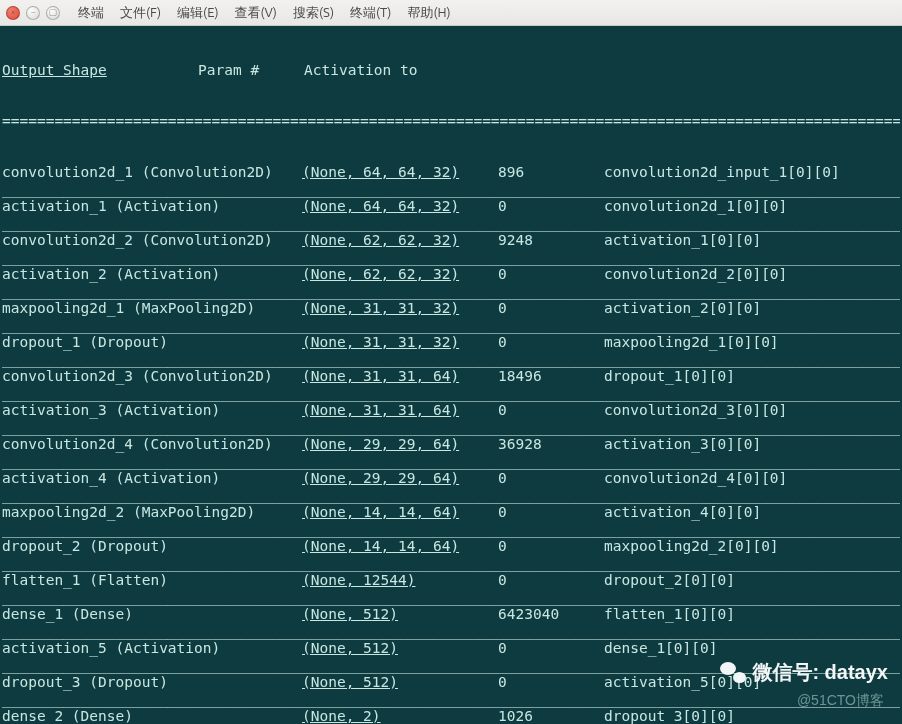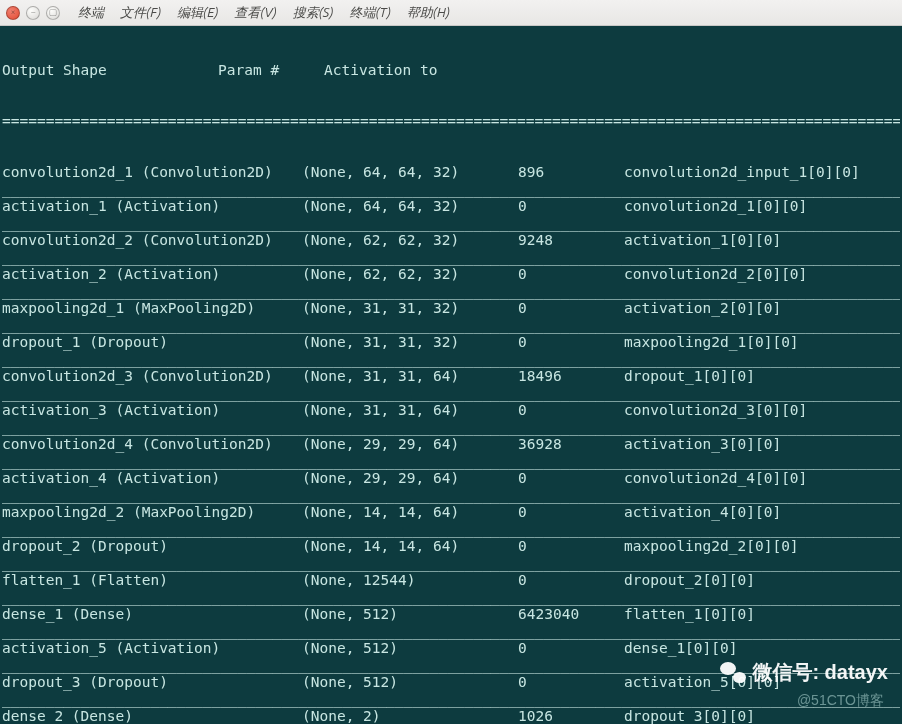--- a/index.html
+++ b/index.html
@@ -24,38 +24,38 @@
     }
     .win-btns { display: flex; gap: 6px; margin-right: 10px; }
     .win-btn {
       width: 14px; height: 14px; border-radius: 50%;
       border: 1px solid rgba(0,0,0,0.25);
       display:flex;align-items:center;justify-content:center;
       font-size:9px;line-height:1;color:rgba(0,0,0,0.4);
     }
     .close-b { background: radial-gradient(circle at 35% 30%, #f08070, #e24a31); }
     .min-b, .max-b { background: radial-gradient(circle at 35% 30%, #fdfdfb, #d9d8d5); }
-    .menu { display:flex;font-style:italic; }
+    .menu { display:flex; }
     .menu span { padding: 0 8px; cursor:default; }
     .terminal {
       background: #0d3b3f;
       color: #c8e6e2;
       font-size: 14.5px;
       line-height: 17px;
       padding: 2px 2px 0 2px;
       white-space: pre;
       letter-spacing: 0px;
       font-family: "DejaVu Sans Mono", "Ubuntu Mono", monospace;
     }
     .hdr-row, .data-row, .sep-row, .sum-row {
       display:flex;
     }
     .c-layer { width: 300px; overflow:hidden; }
-    .c-shape { width: 196px; overflow:hidden; }
-    .c-param { width: 106px; overflow:hidden;margin-left:20px; }
+    .c-shape { width: 196px; overflow:hidden;text-decoration:underline; }
+    .c-param { width: 106px; overflow:hidden; }
     .c-conn  { flex:1; overflow:hidden; }
     .eq-row, .dash-row {
       color:#c8e6e2;
       overflow:hidden;
       white-space:pre;
       width:100%;
     }
     .watermark-a {
       position:absolute;
       right: 14px;

